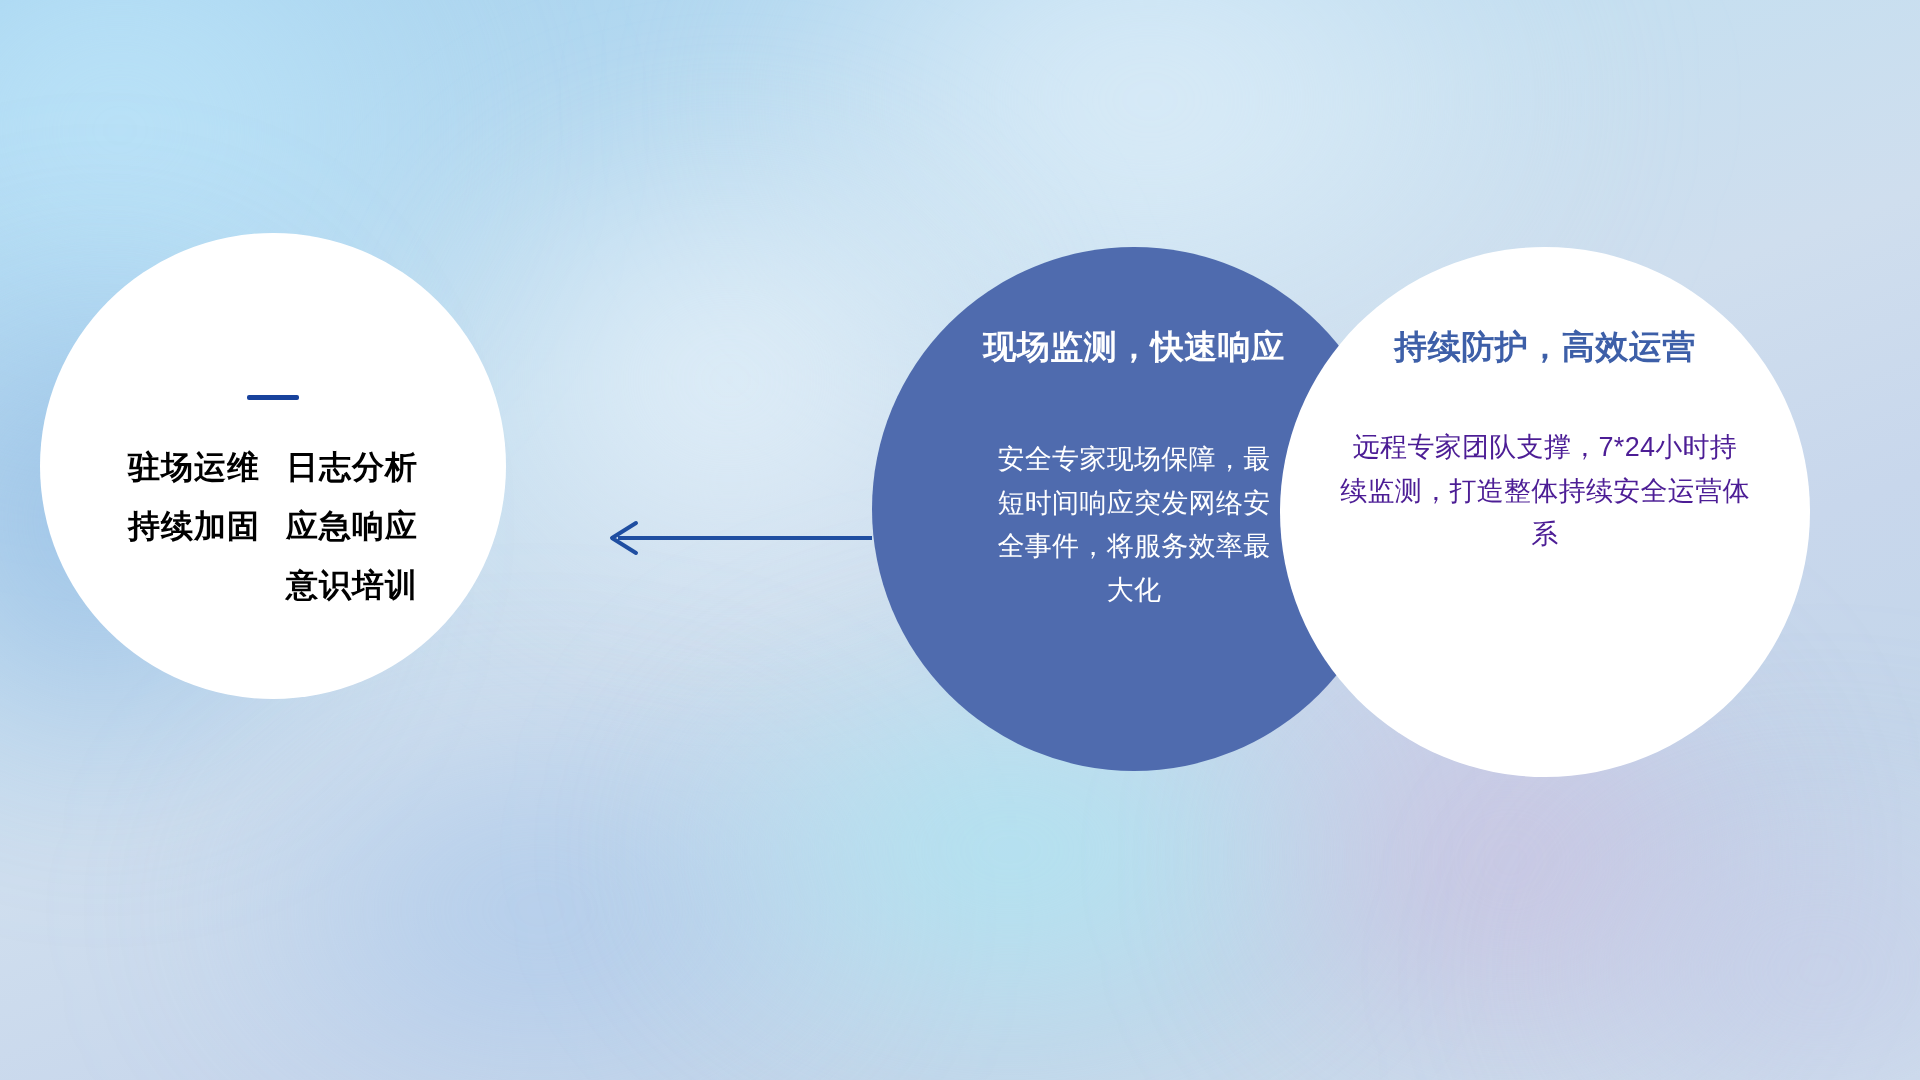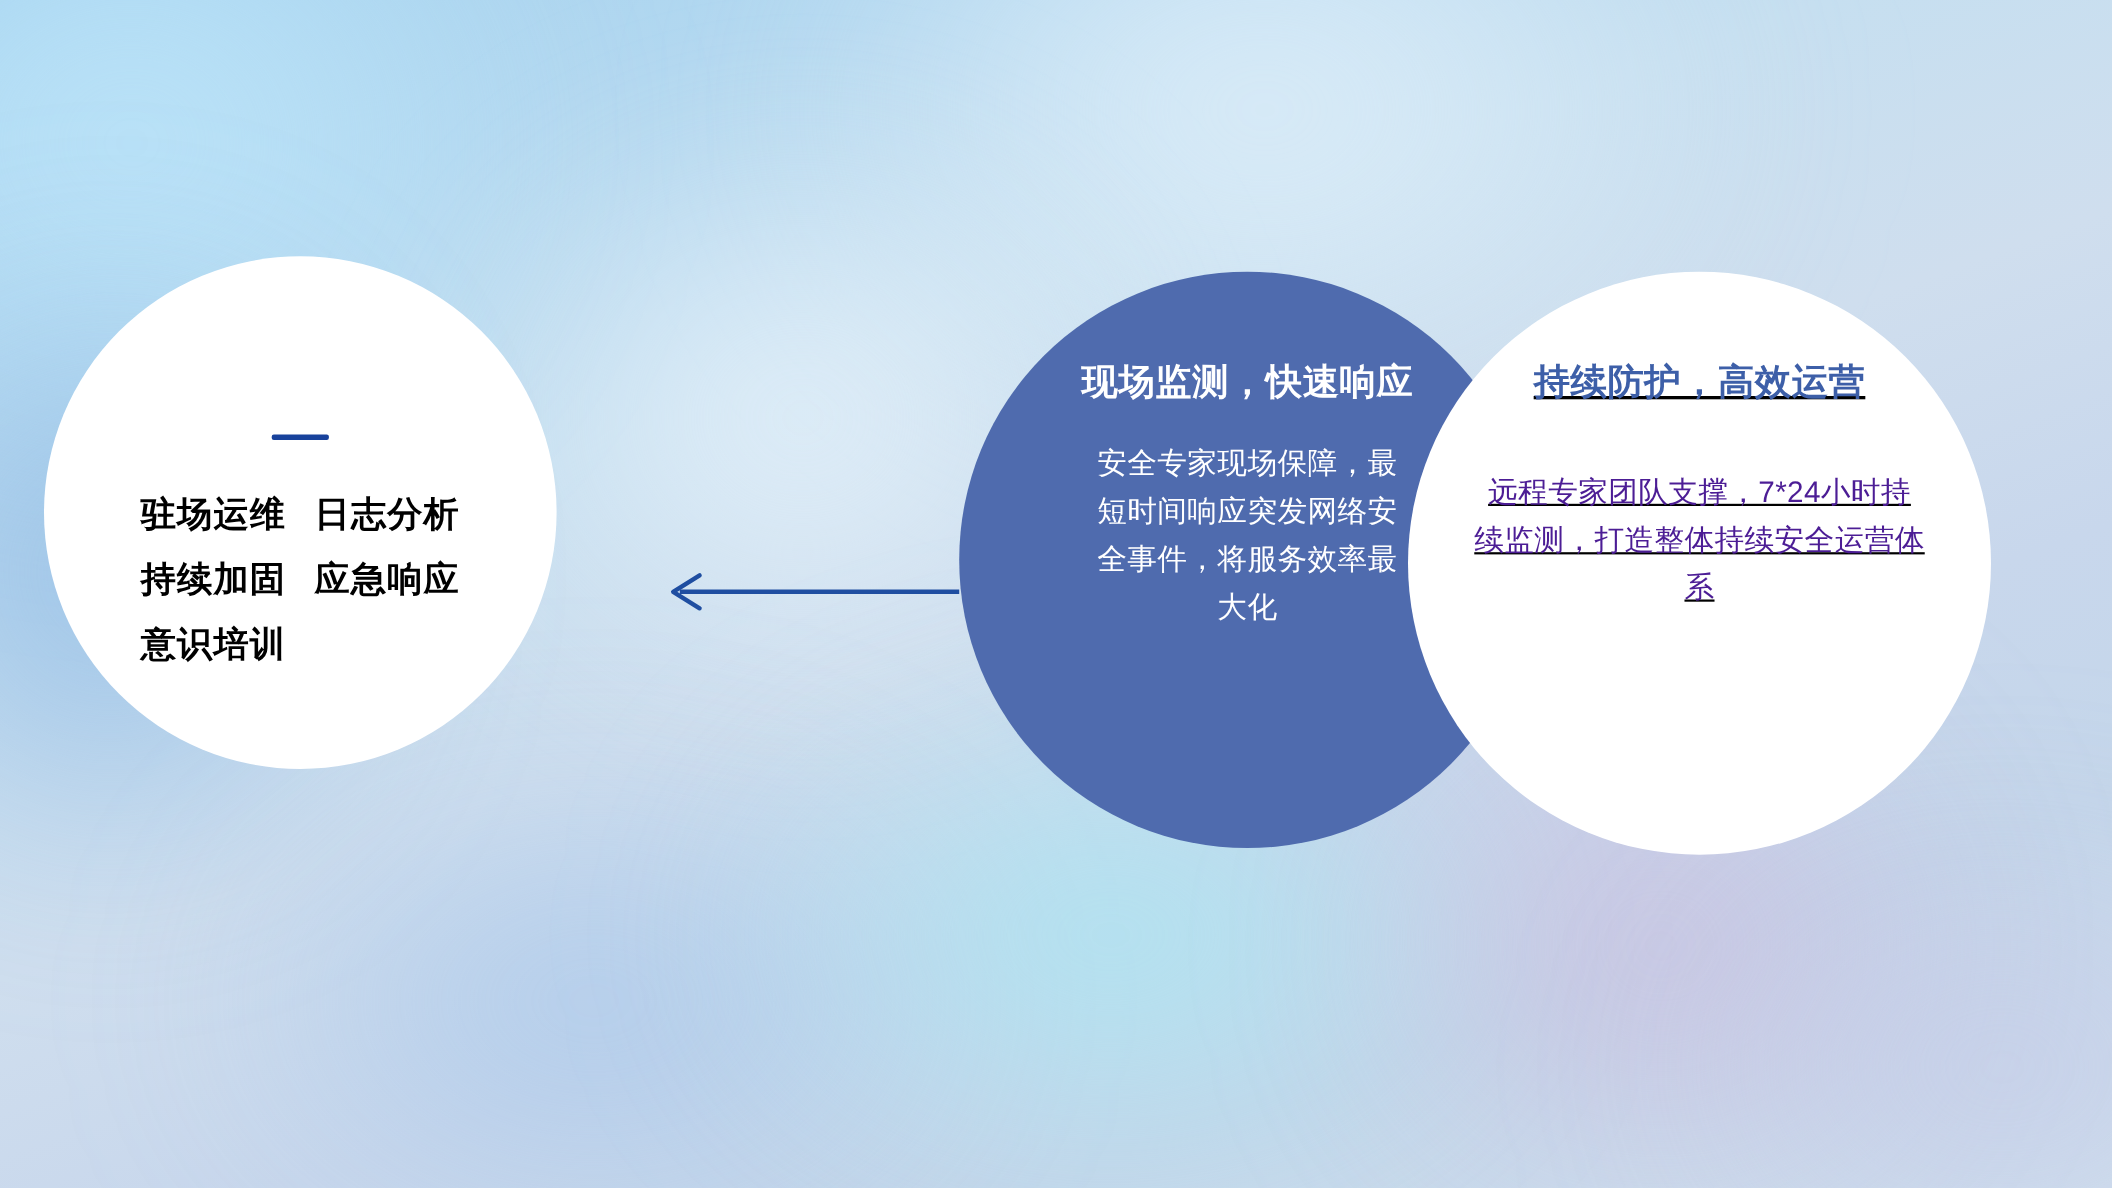--- a/index.html
+++ b/index.html
@@ -95,37 +95,38 @@
   }
   .left-rule {
     width: 52px;
     height: 5px;
     background: #18429c;
     border-radius: 2px;
     margin-top: 162px;
   }
   .left-lines {
     margin-top: 38px;
-    text-align: left;
+    text-align: right;
     color: #000000;
     font-weight: bold;
     font-size: 32px;
     line-height: 1.85;
     letter-spacing: 1px;
   }
   .left-lines .kw-gap { display: inline-block; width: 26px; }
 
   .circle-mid {
     left: 872px;  top: 247px;
     width: 524px; height: 524px;
     background: #4f6bae;
     color: #ffffff;
     display: flex;
     flex-direction: column;
     align-items: center;
+    gap: 38px;
   }
   .mid-title {
     margin-top: 78px;
     font-size: 33px;
     font-weight: bold;
     letter-spacing: 0.5px;
     white-space: nowrap;
   }
   .mid-body {
     margin-top: 30px;
@@ -136,21 +137,20 @@
     letter-spacing: 0.3px;
   }
 
   .circle-right {
     left: 1280px;  top: 247px;
     width: 530px; height: 530px;
     background: #ffffff;
     display: flex;
     flex-direction: column;
     align-items: center;
-    text-decoration: underline;
   }
   .right-title {
     margin-top: 78px;
     font-size: 33px;
     font-weight: bold;
     color: #3d5fa8;
     letter-spacing: 0.5px;
     white-space: nowrap;
   }
   .right-body {

